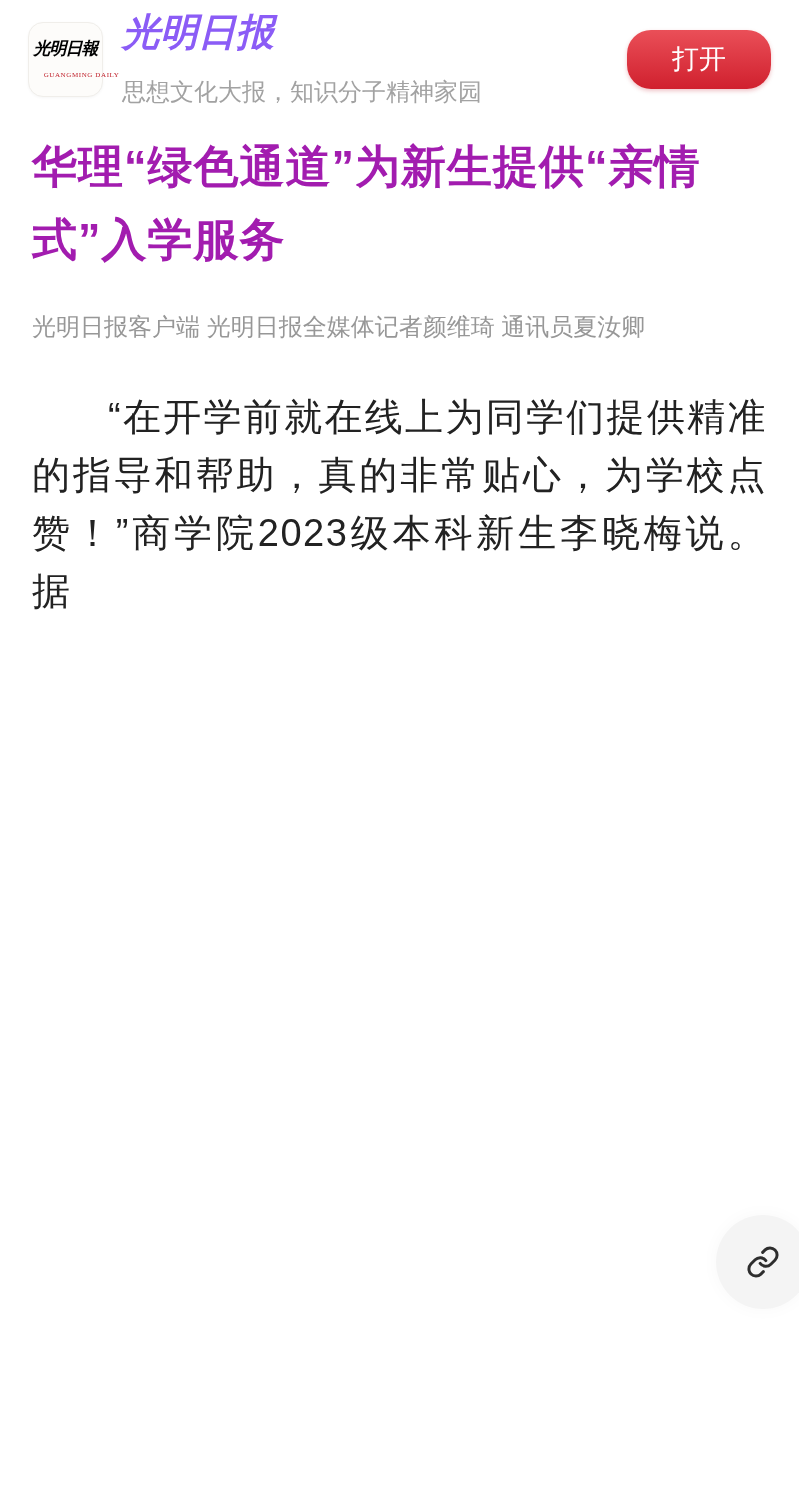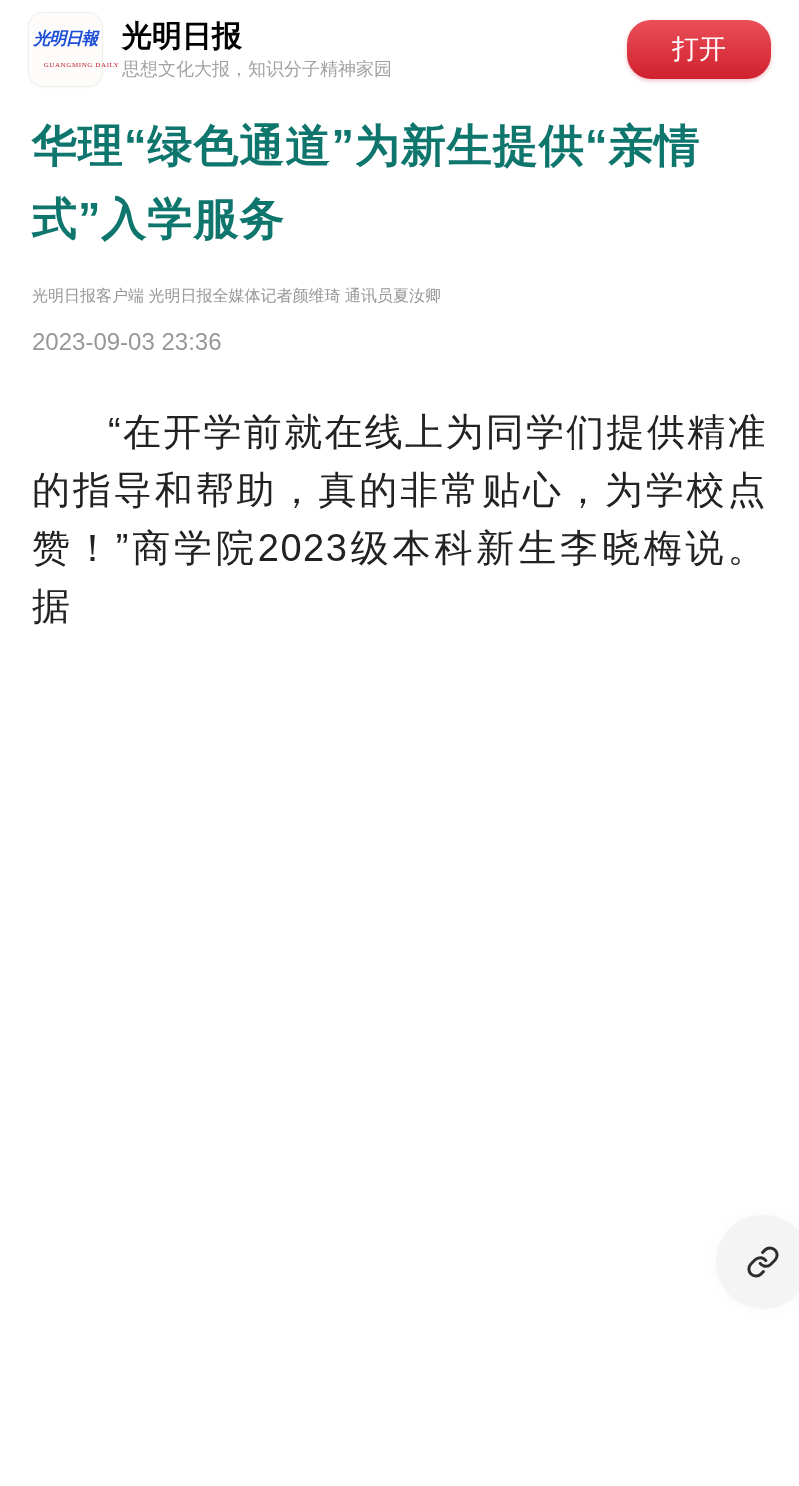--- a/index.html
+++ b/index.html
@@ -32,46 +32,47 @@
     justify-content: center;
     flex: 0 0 auto;
     cursor: pointer;
   }
   .logo-calligraphy {
     font-family: "DejaVu Serif", "Liberation Serif", serif;
     font-style: italic;
     font-weight: bold;
     font-size: 17px;
     line-height: 1;
-    color: #1d4ed8;
+    color: #000000;
     letter-spacing: -1px;
     white-space: nowrap;
   }
   .logo-subtext {
     font-family: "Liberation Serif", "DejaVu Serif", serif;
     font-size: 7px;
     color: #c0222c;
     letter-spacing: 0.6px;
     margin-top: 14px;
     white-space: nowrap;
     padding-left: 32px;
   }
   .header-text { margin-left: 19px; min-width: 0; }
   .app-title {
     font-family: "Liberation Serif", "DejaVu Serif", serif;
-    font-size: 30px;
+    font-size: 38px;
     font-weight: 700;
-    color: #000000;
+    color: #8b5cf6;
     line-height: 1.1;
+    font-style: italic;
   }
   .app-subtitle {
     font-family: Liberation Sans, sans-serif;
-    font-size: 18px;
+    font-size: 24px;
     color: #a2a2a2;
-    margin-top: 5px;
+    margin-top: 22px;
     white-space: nowrap;
   }
   .open-btn {
     margin-left: auto;
     flex: 0 0 auto;
     width: 144px;
     height: 59px;
     border: none;
     border-radius: 24px;
     background: linear-gradient(180deg, #ea4f58 0%, #d0202e 100%);
@@ -86,26 +87,26 @@
   }
 
   
   .article { padding: 0 32px; }
   .article-title {
     max-width: 680px;
     margin: 22px 0 0 0;
     font-size: 45px;
     line-height: 73px;
     font-weight: 700;
-    color: #0f766e;
+    color: #a21caf;
     letter-spacing: 1px;
   }
   .byline {
-    margin-top: 26px;
-    font-size: 16px;
+    margin-top: 36px;
+    font-size: 24px;
     line-height: 30px;
     color: #979797;
   }
   .date {
     margin-top: 16px;
     font-size: 24px;
     line-height: 30px;
     color: #979797;
   }
   .article-body { margin-top: 46px; }
@@ -151,21 +152,20 @@
     <div class="header-text">
       <div class="app-title">光明日报</div>
       <div class="app-subtitle">思想文化大报，知识分子精神家园</div>
     </div>
     <button class="open-btn">打开</button>
   </header>
 
   <main class="article">
     <h1 class="article-title">华理“绿色通道”为新生提供“亲情式”入学服务</h1>
     <div class="byline">光明日报客户端 光明日报全媒体记者颜维琦 通讯员夏汝卿</div>
-    <div class="date">2023-09-03 23:36</div>
     <div class="article-body">
       <p>“在开学前就在线上为同学们提供精准的指导和帮助，真的非常贴心，为学校点赞！”商学院2023级本科新生李晓梅说。据</p>
     </div>
   </main>
 
   <div class="link-fab">
     <span>
       <svg width="34" height="34" viewBox="0 0 24 24" fill="none" stroke="#2d2d2d" stroke-width="2.1" stroke-linecap="round" stroke-linejoin="round">
         <path d="M10 13a5 5 0 0 0 7.54.54l3-3a5 5 0 0 0-7.07-7.07l-1.72 1.71"></path>
         <path d="M14 11a5 5 0 0 0-7.54-.54l-3 3a5 5 0 0 0 7.07 7.07l1.71-1.71"></path>

